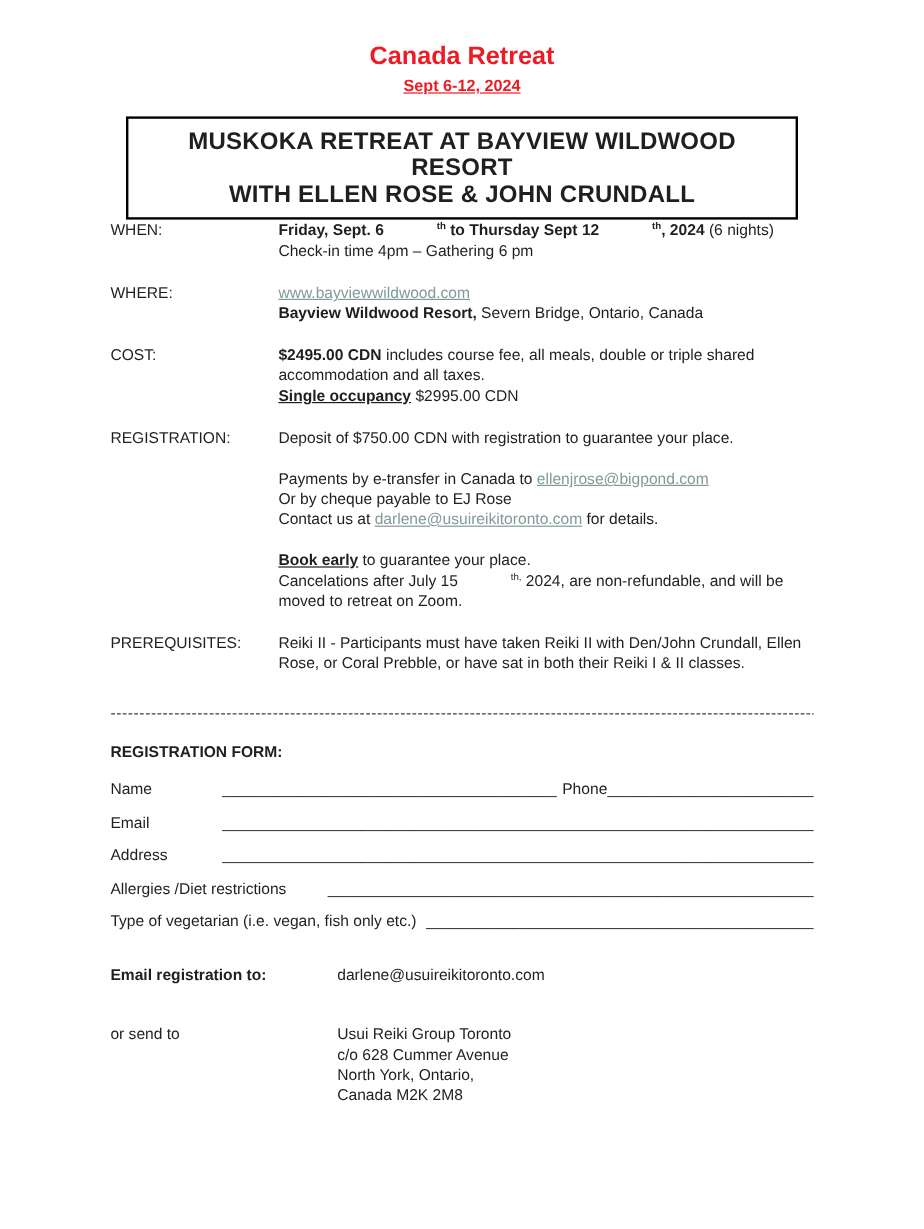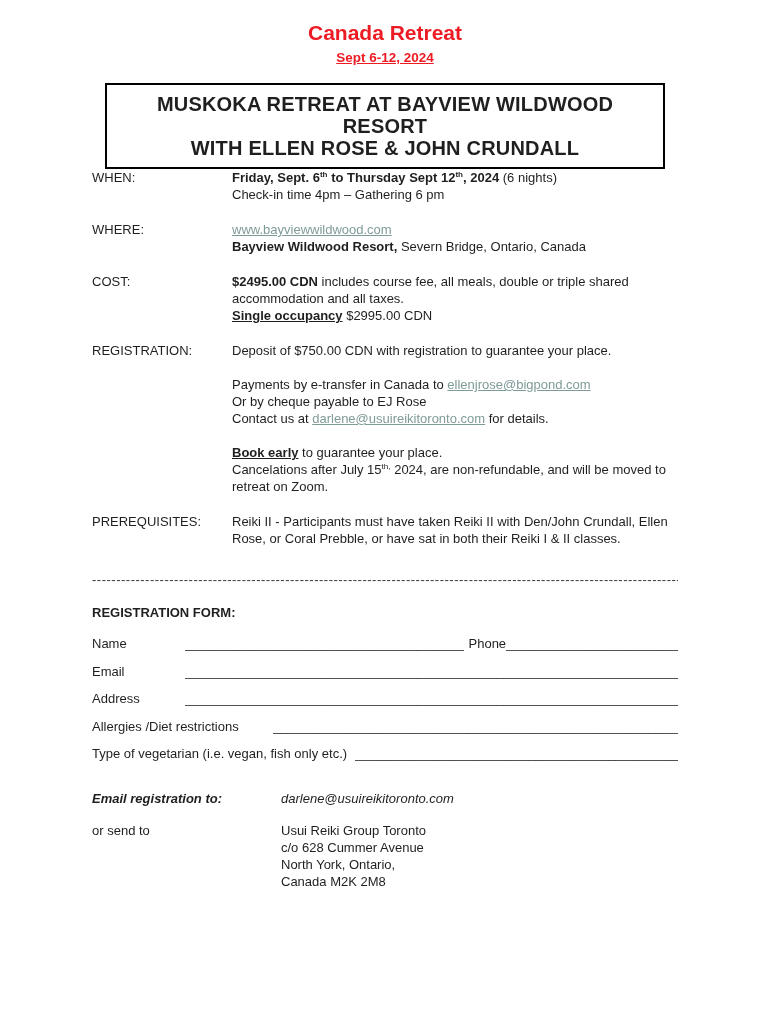--- a/index.html
+++ b/index.html
@@ -5,21 +5,21 @@
   * { margin: 0; padding: 0; box-sizing: border-box; }
   html, body { background: #ffffff; }
   body {
     font-family: "Liberation Sans", sans-serif;
     color: var(--text, #1f1f1f);
     -webkit-font-smoothing: antialiased;
   }
   .page {
     width: 770px;
     height: 1024px;
-    padding: 20px 92px 0 92px;
+    padding: 34px 92px 0 92px;
     overflow: hidden;
     background: #fff;
     font-size: 13px;
     line-height: 17px;
   }
   .title {
     color: var(--accent-red, #ed1c24);
     font-size: 21px;
     line-height: 26px;
     font-weight: bold;
@@ -54,21 +54,21 @@
     display: grid;
     grid-template-columns: 140px 1fr;
     margin-bottom: 18px;
   }
   .detail.extra-top { margin-top: 14px; }
   .dlabel { white-space: nowrap; }
   .dvalue p { margin: 0 0 17px 0; }
   .dvalue p:last-child { margin-bottom: 0; }
   b, .b { font-weight: bold; }
   .bu { font-weight: bold; text-decoration: underline; }
-  sup { font-size: 0.62em; vertical-align: super; line-height: 0; }
+  sup { font-size: 0.62em; vertical-align: super; line-height: 0; margin-left: 44px; }
   a.doclink, .doclink {
     color: var(--link-gray, #7f9b98);
     text-decoration: underline;
     cursor: pointer;
   }
   .divider {
     margin: 24px 0 16px 0;
     white-space: nowrap;
     overflow: hidden;
     color: #3a3a3a;
@@ -90,21 +90,21 @@
   }
   .fill-wide { flex: 1.62 1 0; }
   .phone-label { margin-left: 5px; }
   .gap34 { margin-left: 34px; }
   .gap8 { margin-left: 8px; }
   .submit-row {
     display: grid;
     grid-template-columns: 189px 1fr;
     align-items: start;
   }
-  .submit-row.first { margin-top: 28px; margin-bottom: 15px; font-style: italic; }
+  .submit-row.first { margin-top: 28px; margin-bottom: 32px; }
   .addr-line { line-height: 17px; }
 </style>
 </head>
 <body>
 
 <div class="page">
 
   <h1 class="title">Canada Retreat</h1>
   <div class="subtitle">Sept 6-12, 2024</div>
 

